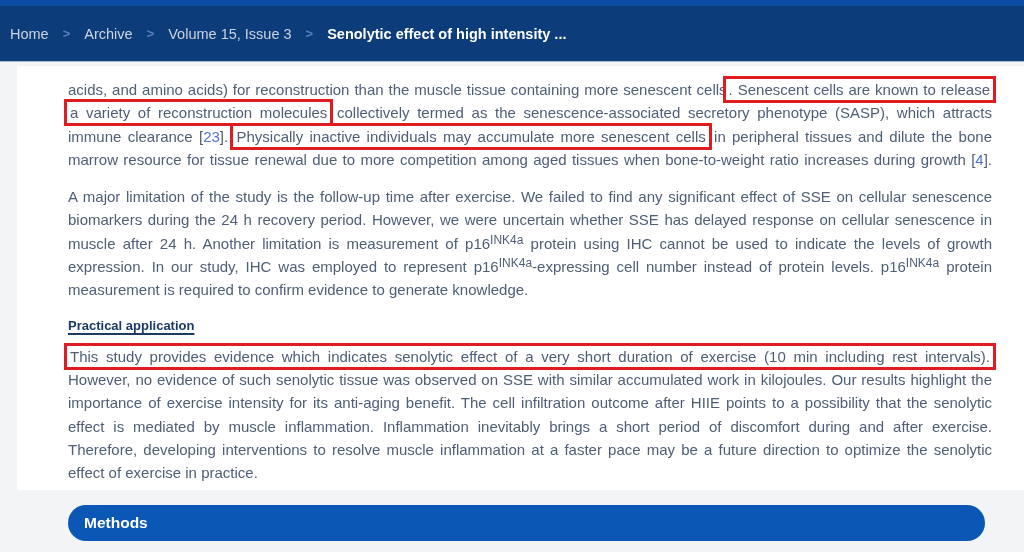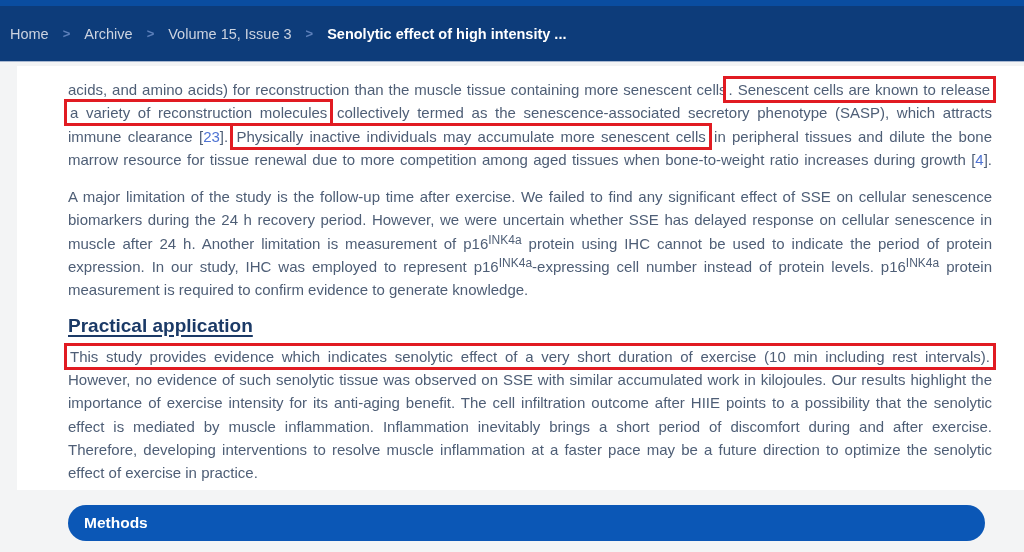--- a/index.html
+++ b/index.html
@@ -22,21 +22,21 @@
 
   
   main{height:424px;margin-left:17px;background:var(--card);overflow:hidden;}
   .textblock{margin-left:51px;width:924px;padding-top:12px;color:var(--body);font-size:15px;}
   .para{margin-bottom:14px;}
   .jline{line-height:23.3px;text-align:justify;text-align-last:justify;white-space:normal;}
   .jline.last{text-align-last:left;}
   .ref{color:var(--link);cursor:pointer;}
   .redbox{outline:3px solid var(--red);outline-offset:1px;padding:1px 2px;}
   sup{font-size:12px;line-height:0;position:relative;top:-5px;vertical-align:baseline;}
-  h3{color:var(--heading);font-size:19px;line-height:20px;font-weight:700;margin:6px 0 9px 0;
+  h3{color:var(--heading);font-size:13px;line-height:20px;font-weight:700;margin:6px 0 9px 0;
      text-decoration:underline;text-decoration-thickness:2px;text-underline-offset:3px;}
 
   
   .below{height:62px;background:var(--pagebg);padding-top:15px;}
   .methods-bar{margin-left:68px;width:917px;height:36px;background:var(--methods);
      display:flex;align-items:center;padding-left:16px;border-radius:18px;}
   .methods-bar span{color:#ffffff;font-weight:700;font-size:15.5px;}
 </style>
 </head>
 <body>
@@ -58,21 +58,21 @@
   <div class="textblock">
     <div class="para">
         <div class="jline"><span>acids, and amino acids) for reconstruction than the muscle tissue containing more senescent cells</span><span class="redbox">. Senescent cells are known to release</span></div>
         <div class="jline"><span class="redbox">a variety of reconstruction molecules</span><span> collectively termed as the senescence-associated secretory phenotype (SASP), which attracts</span></div>
         <div class="jline"><span>immune clearance [</span><span class="ref">23</span><span>]. </span><span class="redbox">Physically inactive individuals may accumulate more senescent cells</span><span> in peripheral tissues and dilute the bone</span></div>
         <div class="jline"><span>marrow resource for tissue renewal due to more competition among aged tissues when bone-to-weight ratio increases during growth [</span><span class="ref">4</span><span>].</span></div>
       </div>
     <div class="para">
         <div class="jline"><span>A major limitation of the study is the follow-up time after exercise. We failed to find any significant effect of SSE on cellular senescence</span></div>
         <div class="jline"><span>biomarkers during the 24 h recovery period. However, we were uncertain whether SSE has delayed response on cellular senescence in</span></div>
-        <div class="jline"><span>muscle after 24 h. Another limitation is measurement of p16</span><sup>INK4a</sup><span> protein using IHC cannot be used to indicate the period of protein</span></div>
+        <div class="jline"><span>muscle after 24 h. Another limitation is measurement of p16</span><sup>INK4a</sup><span> protein using IHC cannot be used to indicate the levels of growth</span></div>
         <div class="jline"><span>expression. In our study, IHC was employed to represent p16</span><sup>INK4a</sup><span>-expressing cell number instead of protein levels. p16</span><sup>INK4a</sup><span> protein</span></div>
         <div class="jline last"><span>measurement is required to confirm evidence to generate knowledge.</span></div>
       </div>
     <h3>Practical application</h3>
     <div class="para">
         <div class="jline"><span class="redbox">This study provides evidence which indicates senolytic effect of a very short duration of exercise (10 min including rest intervals).</span></div>
         <div class="jline"><span>However, no evidence of such senolytic tissue was observed on SSE with similar accumulated work in kilojoules. Our results highlight the</span></div>
         <div class="jline"><span>importance of exercise intensity for its anti-aging benefit. The cell infiltration outcome after HIIE points to a possibility that the senolytic</span></div>
         <div class="jline"><span>effect is mediated by muscle inflammation. Inflammation inevitably brings a short period of discomfort during and after exercise.</span></div>
         <div class="jline"><span>Therefore, developing interventions to resolve muscle inflammation at a faster pace may be a future direction to optimize the senolytic</span></div>

